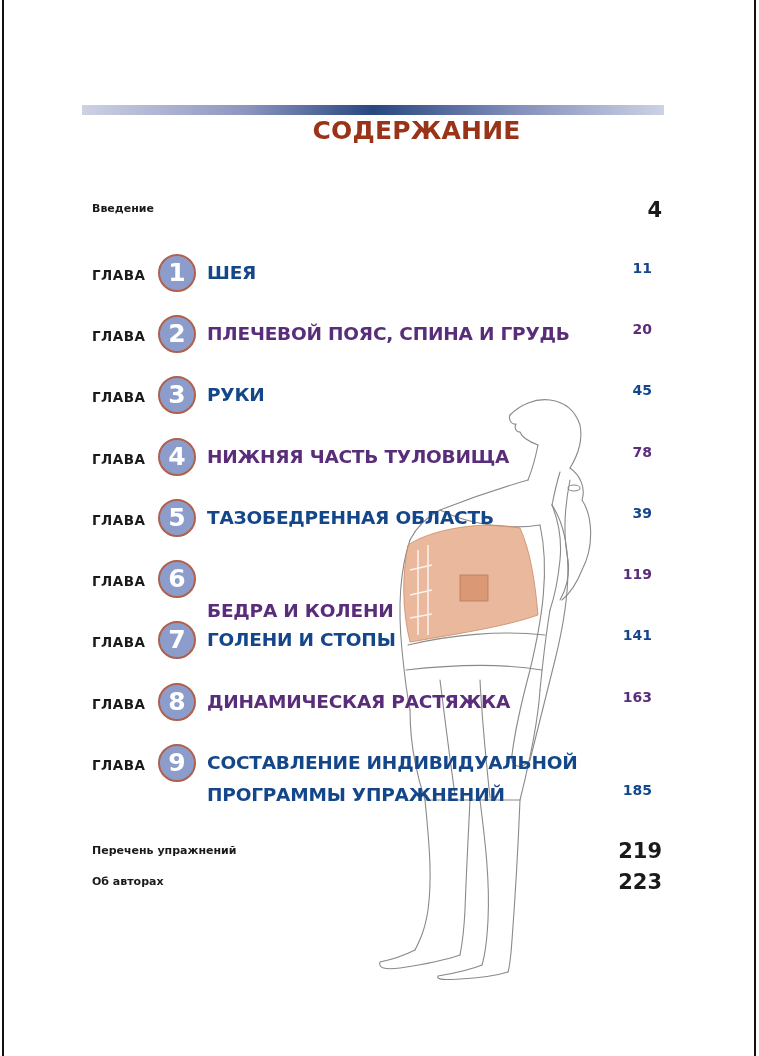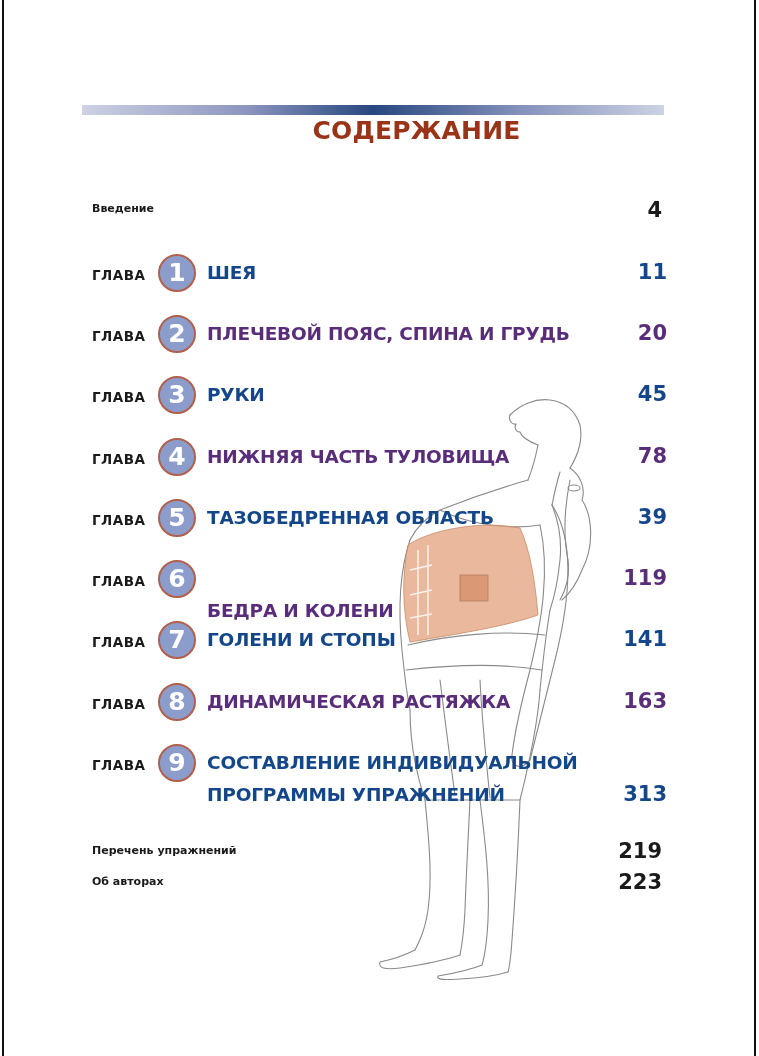--- a/index.html
+++ b/index.html
@@ -34,21 +34,21 @@
   }
   .badge {
     position: absolute; left: 158px; width: 38px; height: 38px; border-radius: 50%;
     background: #8c9dcc; border: 2px solid #b0604c; box-sizing: border-box;
     color: #ffffff; font-weight: bold; font-size: 25px; text-align: center; line-height: 33px;
   }
   .chapter-title {
     position: absolute; left: 207px; font-size: 18.5px; font-weight: bold; letter-spacing: -0.2px;
   }
   .chapter-page {
-    position: absolute; right: 92px; font-size: 21px; font-weight: bold;
+    position: absolute; right: 107px; font-size: 14px; font-weight: bold;
   }
   .blue { color: #14468a; }
   .purple { color: #5a2d7a; }
 </style>
 </head>
 <body>
 
 <div class="page-border-left"></div>
 <div class="page-border-right"></div>
 
@@ -164,21 +164,21 @@
   <span class="badge" style="top:0;">8</span>
   <span class="chapter-title purple" style="top:8px;">ДИНАМИЧЕСКАЯ РАСТЯЖКА</span>
   <span class="chapter-page purple" style="top:6px;">163</span>
 </div>
 
 <div class="row" style="top:744px;">
   <span class="chapter-word" style="top:13px;">ГЛАВА</span>
   <span class="badge" style="top:0;">9</span>
   <span class="chapter-title blue" style="top:8px;">СОСТАВЛЕНИЕ ИНДИВИДУАЛЬНОЙ</span>
   <span class="chapter-title blue" style="top:40px;">ПРОГРАММЫ УПРАЖНЕНИЙ</span>
-  <span class="chapter-page blue" style="top:38px;">313</span>
+  <span class="chapter-page blue" style="top:38px;">185</span>
 </div>
 
 <div class="row" style="top:839px;">
   <span class="tail-label" style="top:5px;">Перечень упражнений</span>
   <span class="tail-page" style="top:0px;">219</span>
 </div>
 <div class="row" style="top:870px;">
   <span class="tail-label" style="top:5px;">Об авторах</span>
   <span class="tail-page" style="top:0px;">223</span>
 </div>

